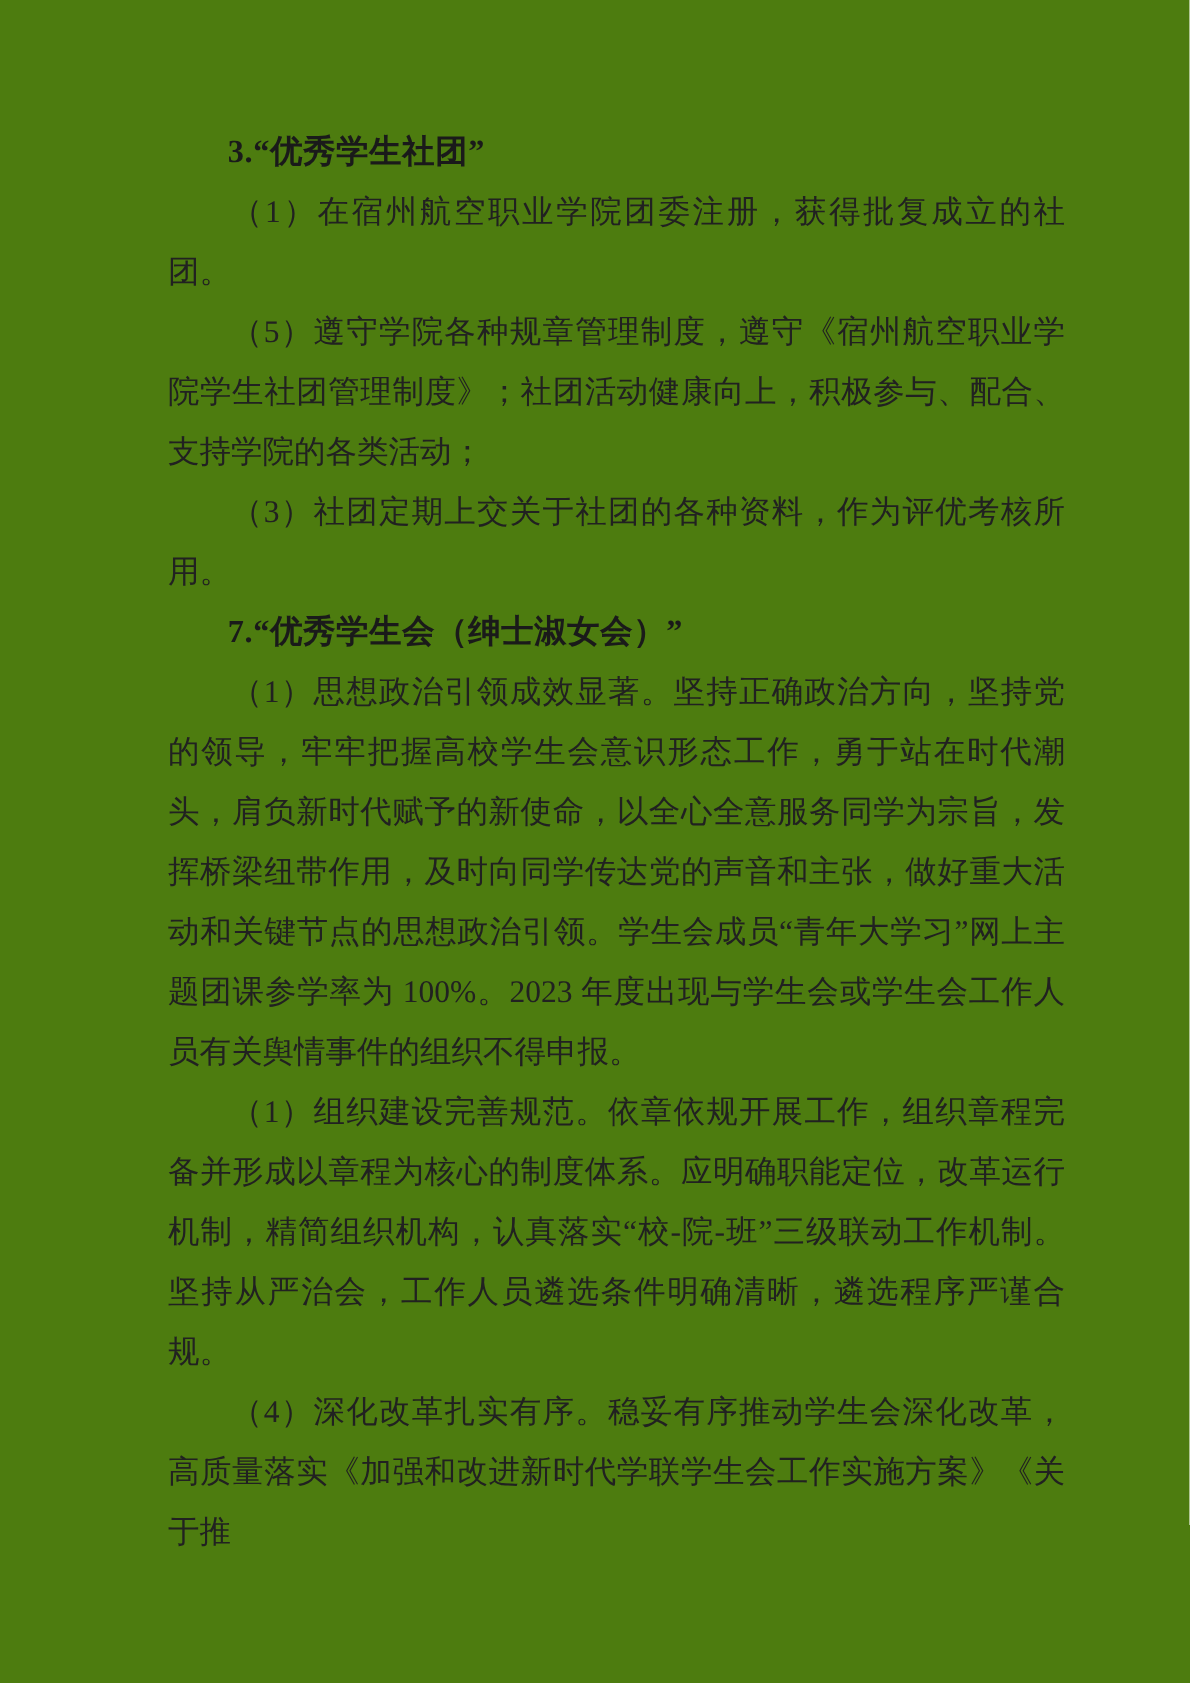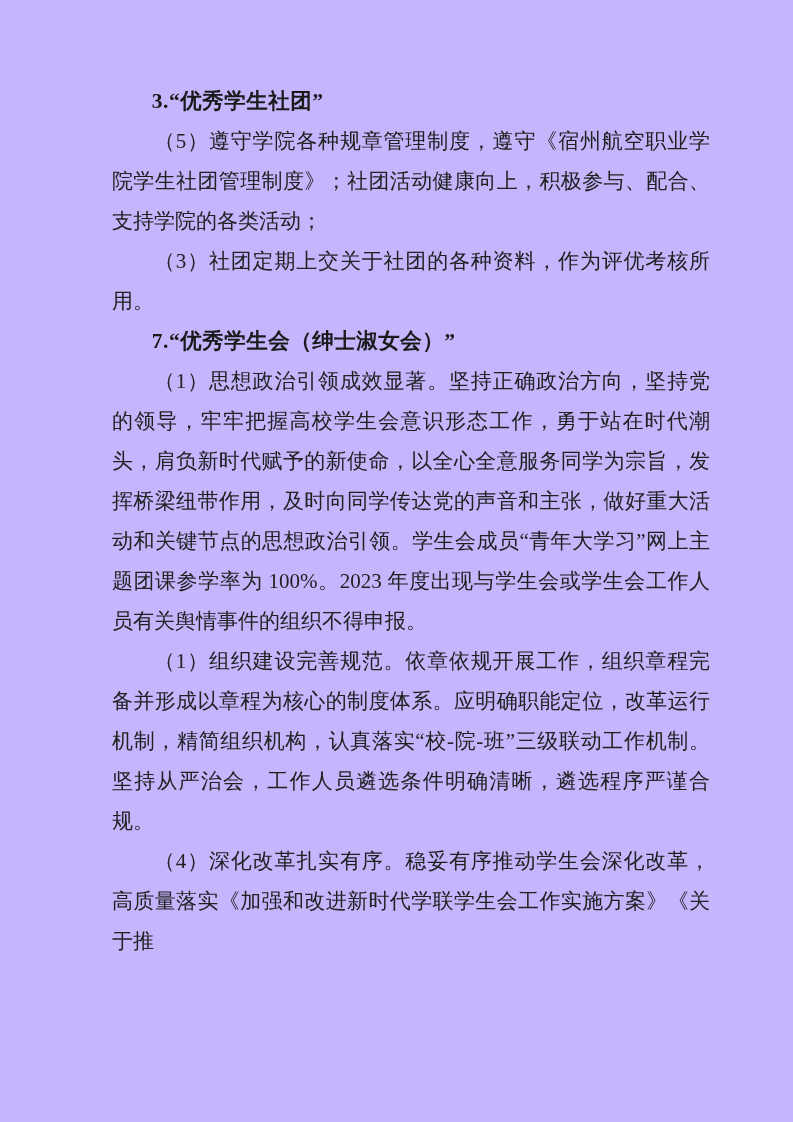--- a/index.html
+++ b/index.html
@@ -9,21 +9,21 @@
   }
   body {
     width: 793px;
     height: 1122px;
     font-family: "Liberation Serif", serif;
   }
   .page {
     position: relative;
     width: 793px;
     height: 1122px;
-    background: #c4b5fd;
+    background: #4d7c0f;
     overflow: hidden;
   }
   .content {
     position: absolute;
     left: 112px;
     top: 81px;
     width: 598px;
     color: #212121;
   }
   .para {
@@ -46,20 +46,21 @@
     color: #1a1a1a;
     letter-spacing: 0.5px;
   }
 </style>
 </head>
 <body>
 
 <div class="page">
   <div class="content">
     <div class="heading">3.“优秀学生社团”</div>
+    <p class="para">（1）在宿州航空职业学院团委注册，获得批复成立的社团。</p>
     <p class="para">（5）遵守学院各种规章管理制度，遵守《宿州航空职业学院学生社团管理制度》；社团活动健康向上，积极参与、配合、支持学院的各类活动；</p>
     <p class="para">（3）社团定期上交关于社团的各种资料，作为评优考核所用。</p>
     <div class="heading">7.“优秀学生会（绅士淑女会）”</div>
     <p class="para">（1）思想政治引领成效显著。坚持正确政治方向，坚持党的领导，牢牢把握高校学生会意识形态工作，勇于站在时代潮头，肩负新时代赋予的新使命，以全心全意服务同学为宗旨，发挥桥梁纽带作用，及时向同学传达党的声音和主张，做好重大活动和关键节点的思想政治引领。学生会成员“青年大学习”网上主题团课参学率为 100%。2023 年度出现与学生会或学生会工作人员有关舆情事件的组织不得申报。</p>
     <p class="para">（1）组织建设完善规范。依章依规开展工作，组织章程完备并形成以章程为核心的制度体系。应明确职能定位，改革运行机制，精简组织机构，认真落实“校-院-班”三级联动工作机制。坚持从严治会，工作人员遴选条件明确清晰，遴选程序严谨合规。</p>
     <p class="para">（4）深化改革扎实有序。稳妥有序推动学生会深化改革，高质量落实《加强和改进新时代学联学生会工作实施方案》《关于推</p>
   </div>
 </div>
 
 </body></html>

